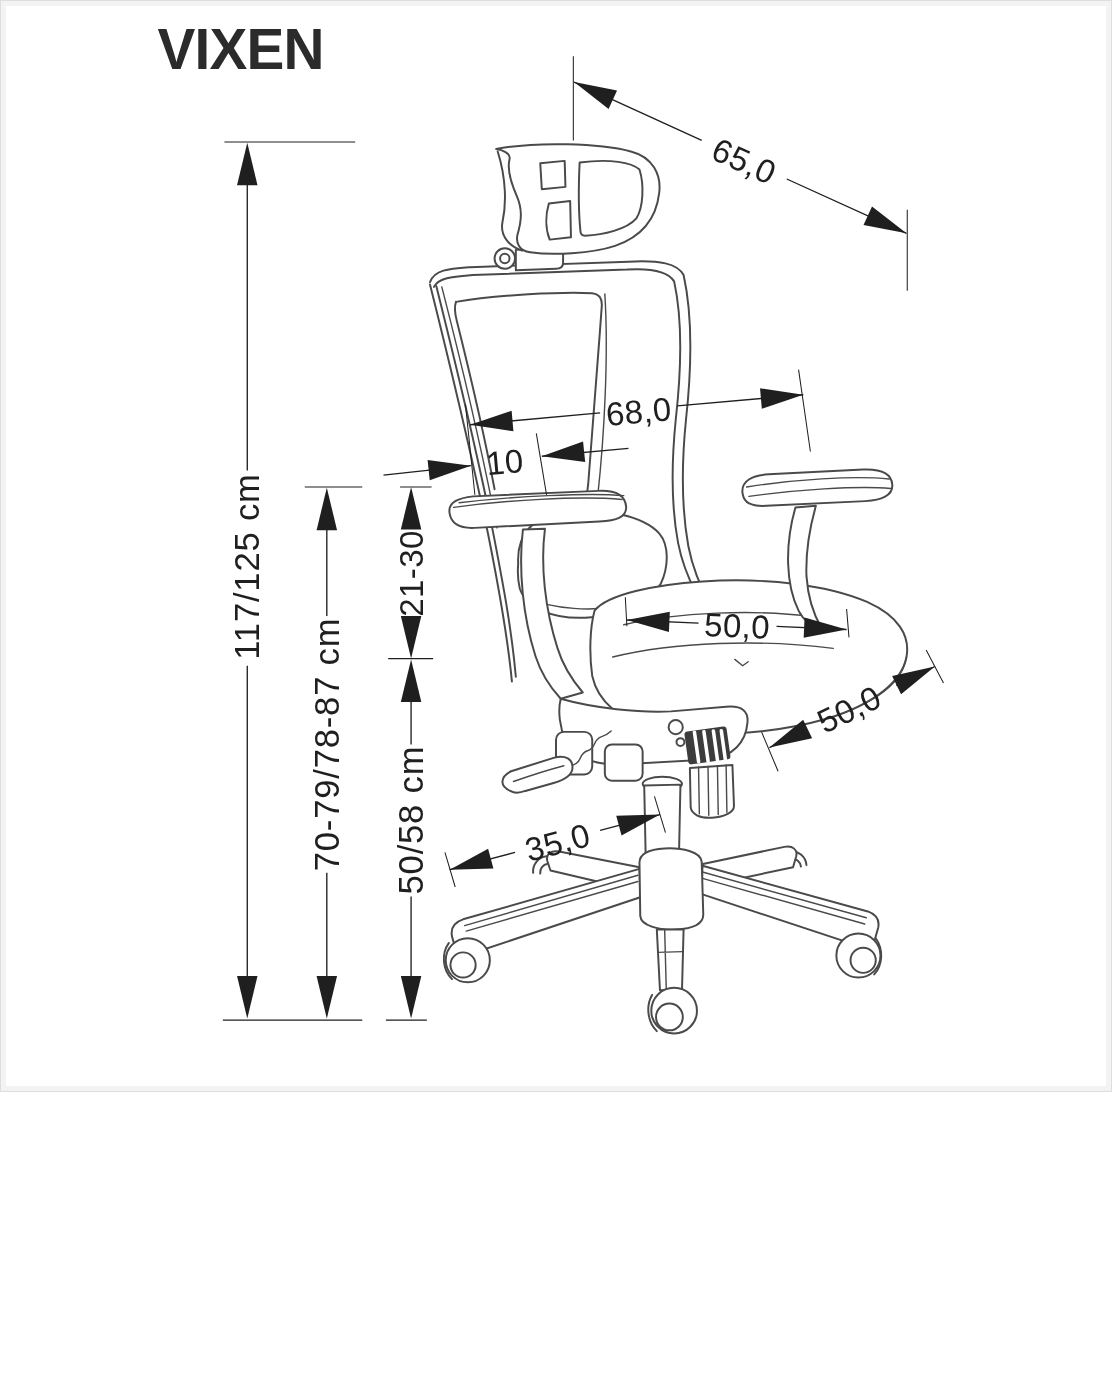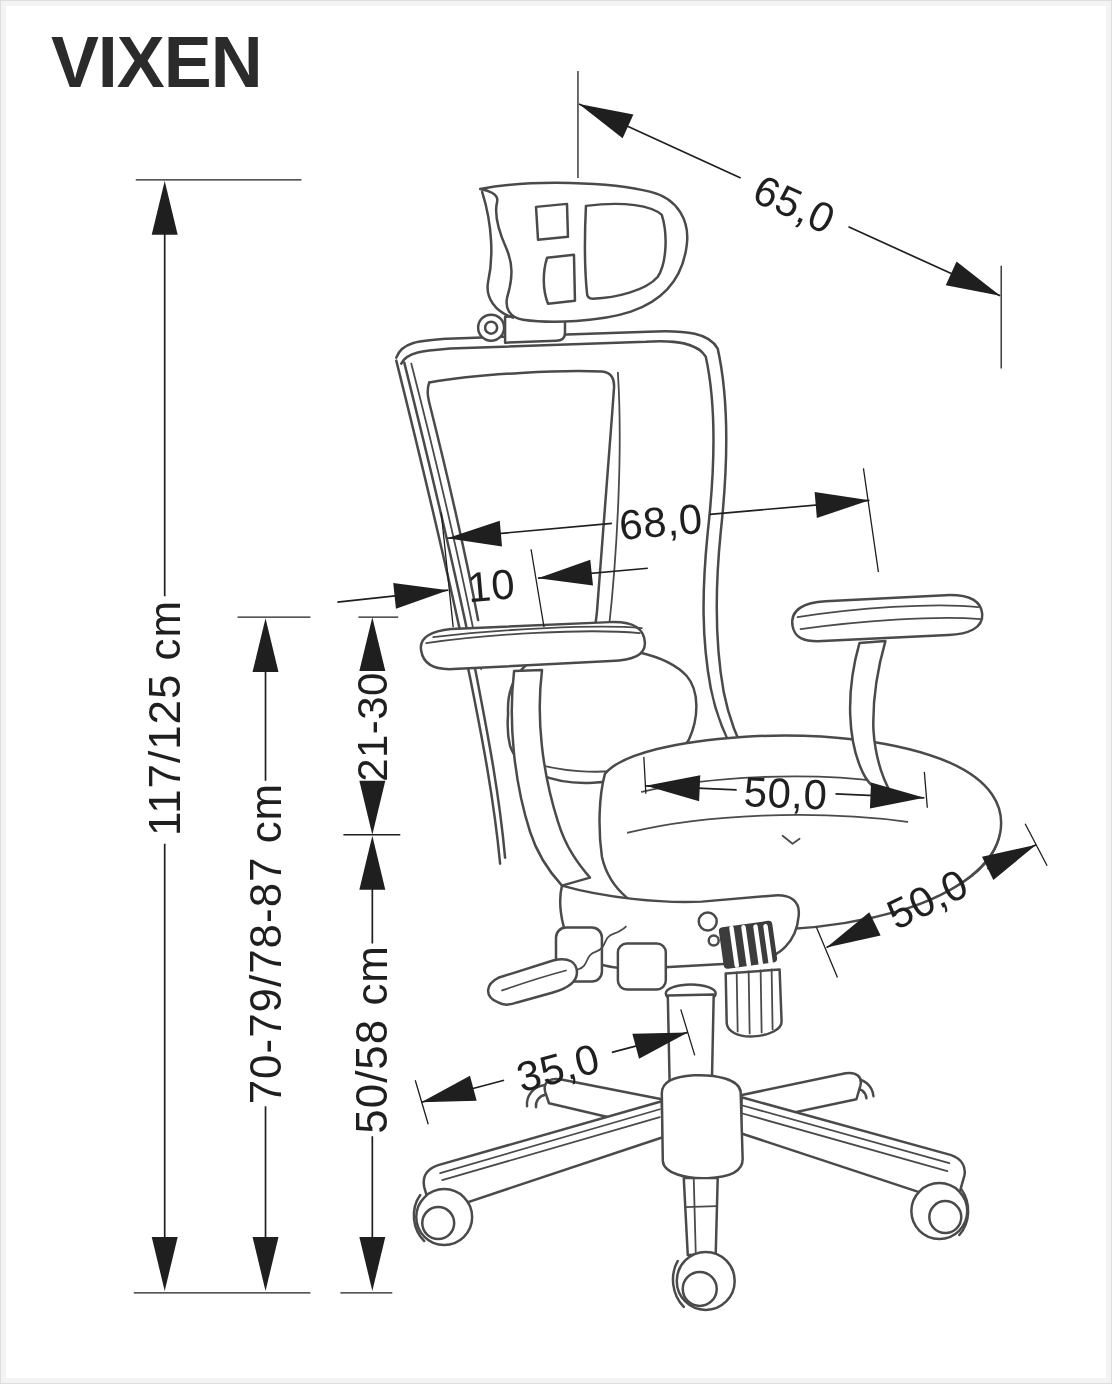--- a/index.html
+++ b/index.html
@@ -1,18 +1,18 @@
 <!DOCTYPE html>
 <html><head>
 <meta charset="utf-8">
 <style>
   html,body{margin:0;padding:0;background:#fff;}
   .page{
     position:relative;
-    width:1112px;height:1384px;
+    width:1112px;height:1092px;
     background:#ffffff;
     box-sizing:border-box;
     border:1px solid #dedede;
     overflow:hidden;
     font-family:"Liberation Sans", sans-serif;
     text-align:right;
   }
   .page::after{
     content:"";position:absolute;inset:0;
     border:5px solid #f3f3f3;pointer-events:none;

